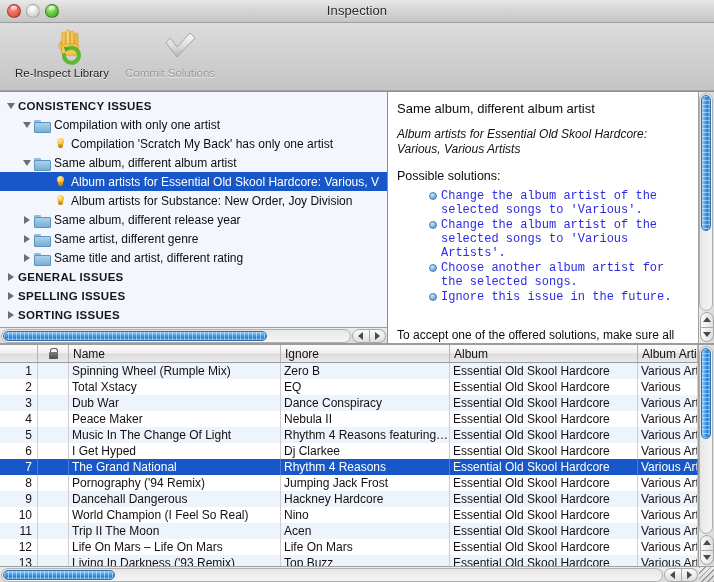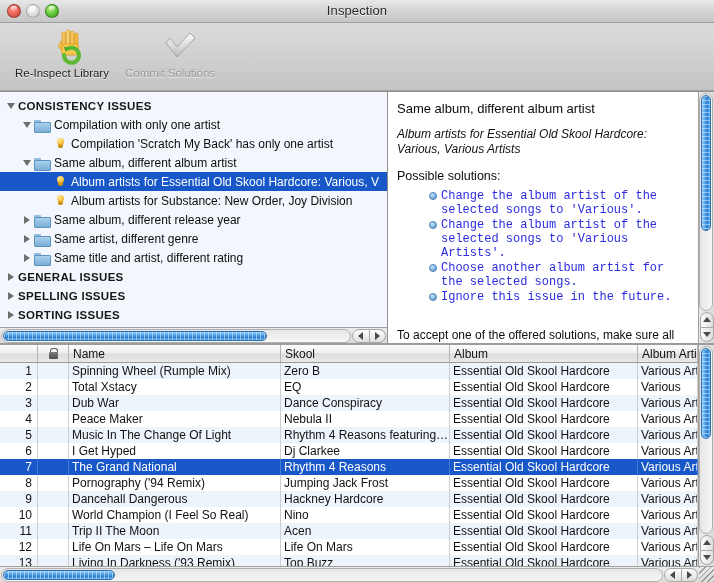--- a/index.html
+++ b/index.html
@@ -550,21 +550,21 @@
             <div class="th c-num">
               <span></span>
             </div>
             <div class="th c-lock">
               <span class="lock"></span>
             </div>
             <div class="th c-name">
               <span>Name</span>
             </div>
             <div class="th c-art">
-              <span>Skool</span>
+              <span>Ignore</span>
             </div>
             <div class="th c-alb">
               <span>Album</span>
             </div>
             <div class="th c-aart">
               <span>Album Artis</span>
             </div>
           </div>
         <div class="tbody" id="tbody">
             <div class="trow odd">

